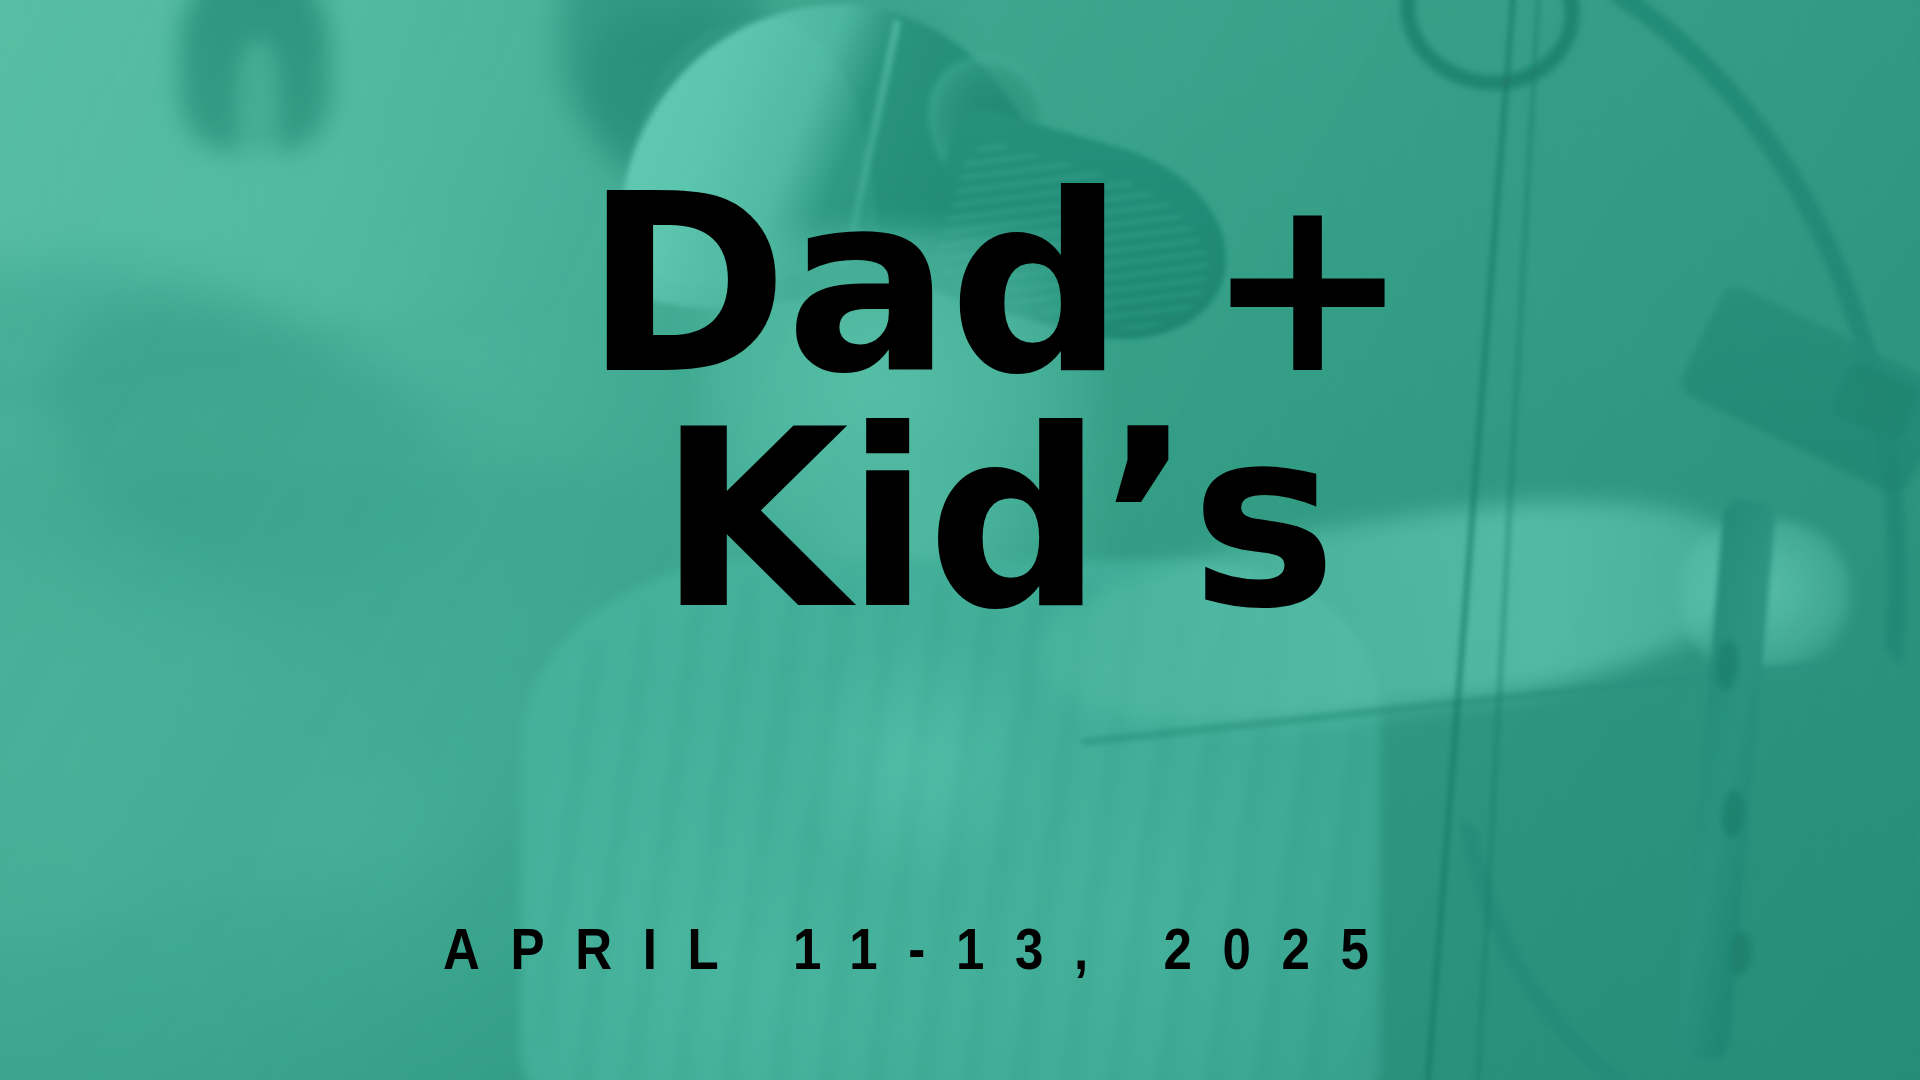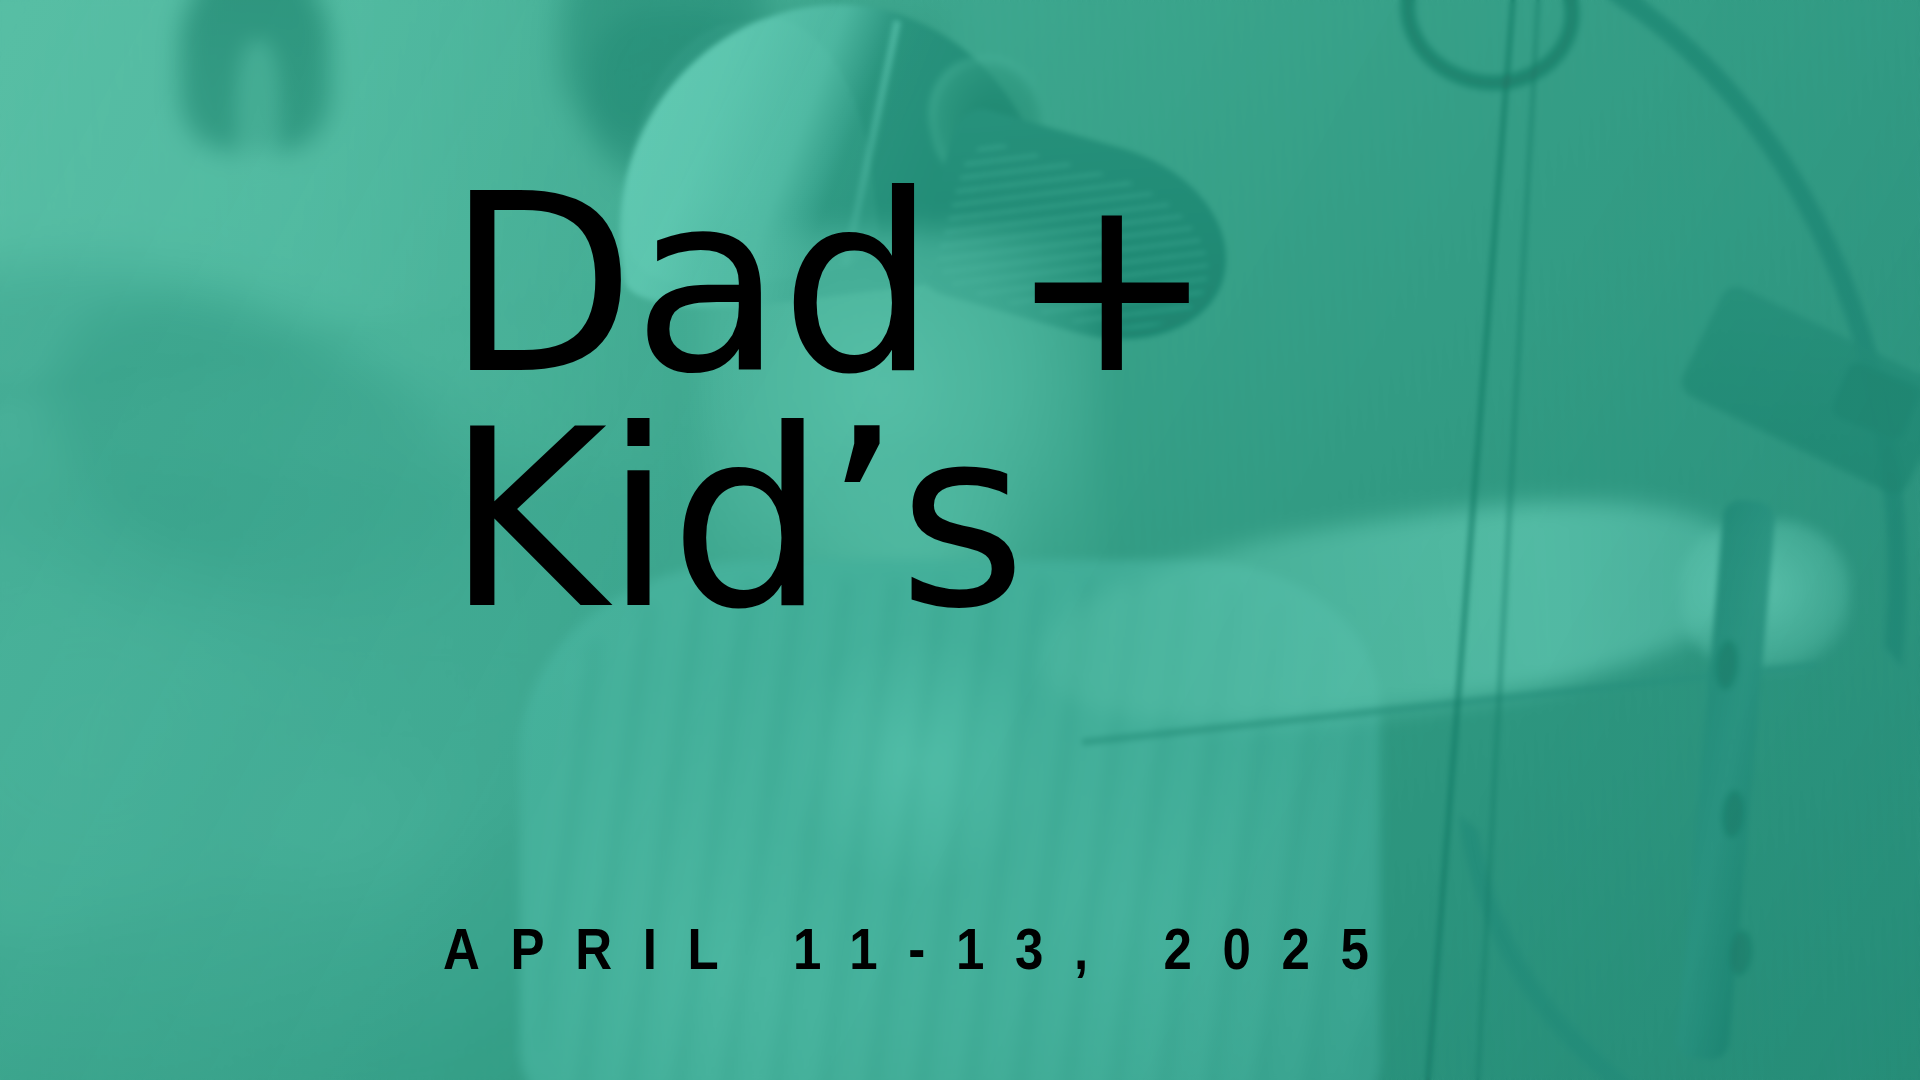--- a/index.html
+++ b/index.html
@@ -298,26 +298,27 @@
 
   
   .text-block {
     position:absolute;
     left:446px;
     top:168px;
     width:1100px;
   }
   .headline {
     font-family:"DejaVu Sans", sans-serif;
-    font-weight:400;
+    font-weight:700;
     color:#000000;
     font-size:246px;
     line-height:0.955;
     letter-spacing:-0.012em;
     white-space:nowrap;
+    text-align:center;
     -webkit-font-smoothing:antialiased;
   }
   .hl-line { display:block; }
 
   .date-line {
     position:absolute;
     left:443px;
     top:920px;
     font-family:"Liberation Sans Narrow","Liberation Sans", sans-serif;
     font-weight:700;

